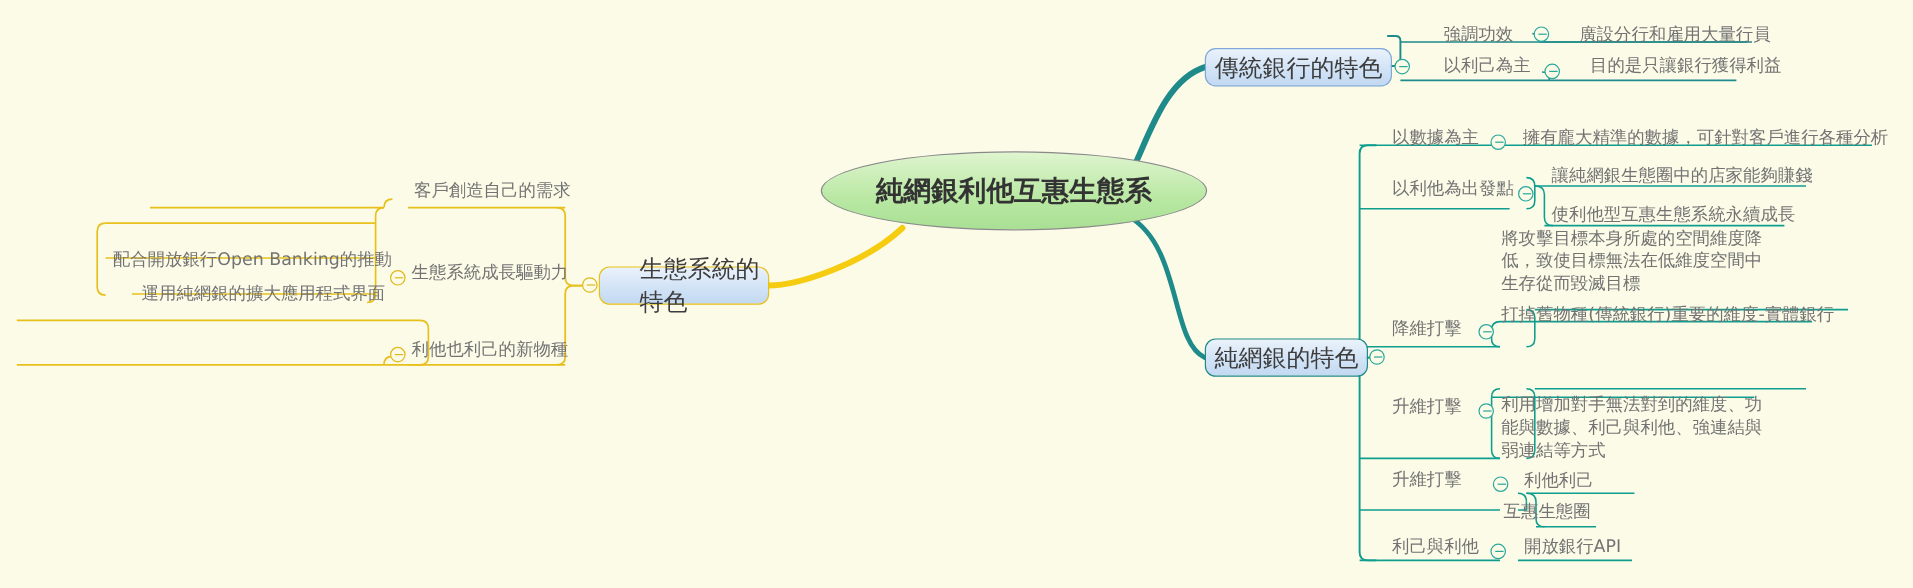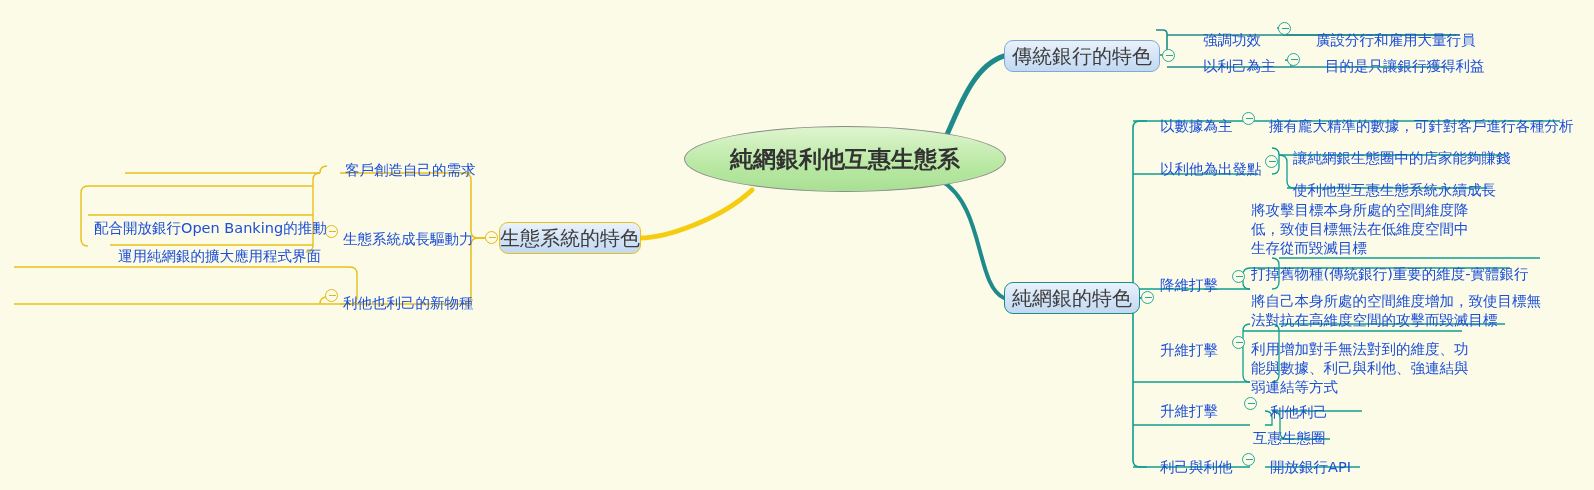--- a/index.html
+++ b/index.html
@@ -30,24 +30,24 @@
   .mainbox{
     position:absolute;
     background:linear-gradient(180deg,#eaf2fb 0%,#d2e3f6 55%,#c2d9f2 100%);
     border-radius:9px;
     display:flex;align-items:center;justify-content:center;
     font-size:20px;color:#3d3d3d;
     box-sizing:border-box;
   }
   .mb-teal{border:1.6px solid #1f8a8a;}
   .mb-blue{border:1.6px solid #7fa8d8;}
-  .mb-gold{border:1.6px solid #e8c01c;}
-
-  
-  .lbl{position:absolute;font-size:14.5px;color:#1d4ed8;line-height:19px;white-space:pre-line;margin-top:11px;}
+  .mb-gold{border:1.6px solid #e8c01c;padding-left:33px;}
+
+  
+  .lbl{position:absolute;font-size:14.5px;color:#737373;line-height:19px;white-space:pre-line;}
 
   
   .tog{position:absolute;width:13px;height:13px;border-radius:50%;
        box-sizing:border-box;background:#fbfbe8;}
   .tog::after{content:"";position:absolute;left:2.5px;top:5px;width:7px;height:1.4px;}
   .tog-teal{border:1.4px solid #2aa79b;}
   .tog-teal::after{background:#2aa79b;}
   .tog-gold{border:1.4px solid #e0b818;}
   .tog-gold::after{background:#e0b818;}
 </style>
@@ -178,22 +178,20 @@
 
   <div class="lbl" style="left:1160px;top:265px;">降維打擊</div>
   <div class="tog tog-teal" style="left:1232px;top:270px;"></div>
   <div class="lbl" style="left:1251px;top:190px;">將攻擊目標本身所處的空間維度降
 低，致使目標無法在低維度空間中
 生存從而毀滅目標</div>
   <div class="lbl" style="left:1251px;top:254px;">打掉舊物種(傳統銀行)重要的維度-實體銀行</div>
 
   <div class="lbl" style="left:1160px;top:330px;">升維打擊</div>
   <div class="tog tog-teal" style="left:1232px;top:336px;"></div>
-  <div class="lbl" style="left:1251px;top:281px;">將自己本身所處的空間維度增加，致使目標無
-法對抗在高維度空間的攻擊而毀滅目標</div>
   <div class="lbl" style="left:1251px;top:329px;">利用增加對手無法對到的維度、功
 能與數據、利己與利他、強連結與
 弱連結等方式</div>
 
   <div class="lbl" style="left:1160px;top:391px;">升維打擊</div>
   <div class="tog tog-teal" style="left:1244px;top:397px;"></div>
   <div class="lbl" style="left:1270px;top:392px;">利他利己</div>
   <div class="lbl" style="left:1253px;top:418px;">互惠生態圈</div>
 
   <div class="lbl" style="left:1160px;top:447px;">利己與利他</div>

